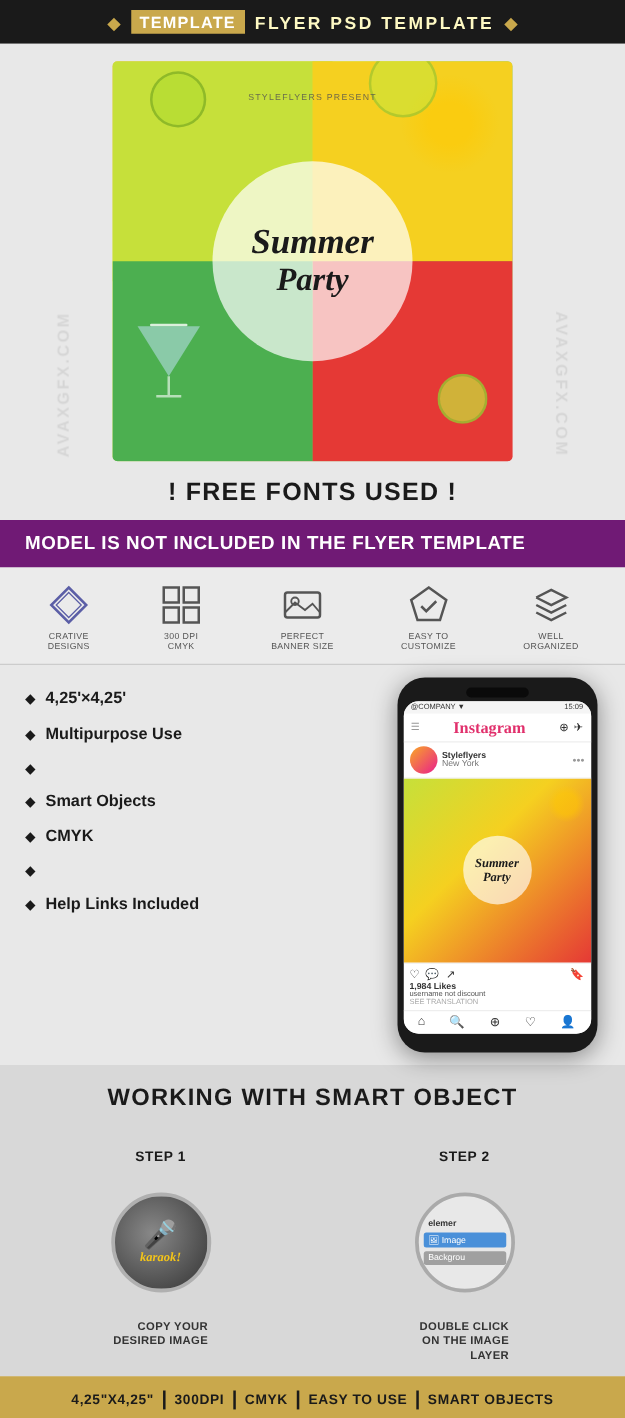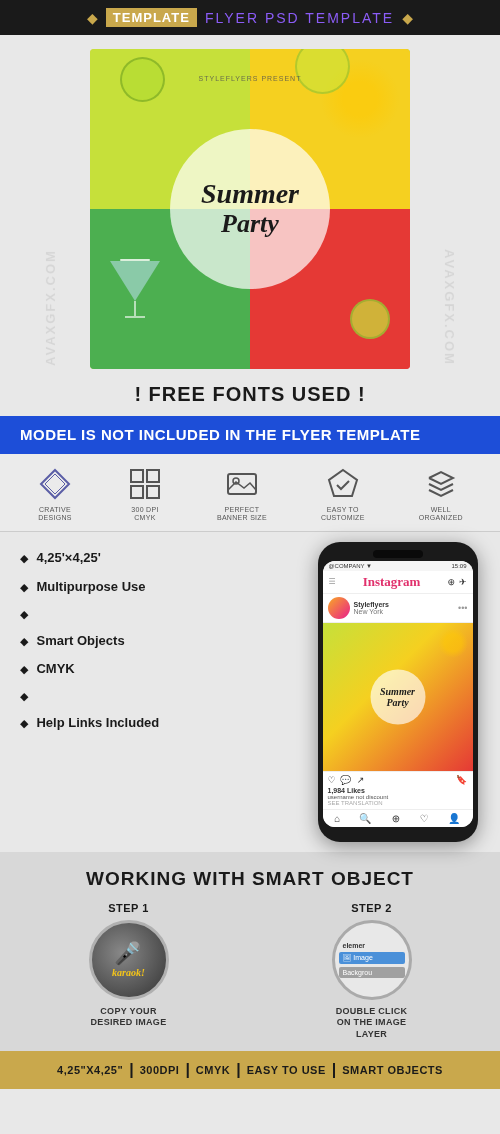--- a/index.html
+++ b/index.html
@@ -26,23 +26,23 @@
     }
     .header-premium {
       background: #c9a84c;
       color: #fff;
       font-weight: bold;
       font-size: 13px;
       padding: 2px 7px;
       letter-spacing: 1px;
     }
     .header-text {
-      color: #8b5cf6;
+      color: #fef9c3;
       font-size: 14px;
-      font-weight: normal;
+      font-weight: bold;
       letter-spacing: 2px;
       text-transform: uppercase;
     }
 
     
     .flyer-container {
       background: #e8e8e8;
       display: flex;
       justify-content: center;
       padding: 14px 40px 0 40px;
@@ -128,21 +128,21 @@
       text-align: center;
       padding: 14px 0 10px 0;
       font-size: 20px;
       font-weight: bold;
       color: #1a1a1a;
       letter-spacing: 1px;
     }
 
     
     .model-banner {
-      background: #1d4ed8;
+      background: #701a75;
       padding: 10px 20px;
       text-align: left;
     }
     .model-banner-text {
       color: #fff;
       font-size: 15px;
       font-weight: bold;
       letter-spacing: 0.5px;
       text-transform: uppercase;
     }
@@ -371,21 +371,22 @@
       display: flex;
       justify-content: space-around;
       align-items: flex-start;
       gap: 6px;
     }
     .step-item {
       display: flex;
       flex-direction: column;
       align-items: center;
       flex: 1;
-      gap: 6px;
+      gap: 22px;
+      margin-top: 18px;
     }
     .step-label {
       font-size: 11px;
       font-weight: bold;
       color: #1a1a1a;
       text-transform: uppercase;
       letter-spacing: 0.5px;
     }
     .step-circle {
       width: 80px;
@@ -408,21 +409,21 @@
     .step-circle-3 {
       background: #d0d0d0;
       border: 3px dashed #999;
     }
     .step-desc {
       font-size: 9px;
       color: #333;
       text-transform: uppercase;
       font-weight: bold;
       letter-spacing: 0.3px;
-      text-align: center;
+      text-align: right;
       line-height: 1.3;
     }
 
     
     .step2-inner {
       display: flex;
       flex-direction: column;
       gap: 3px;
       width: 100%;
       padding: 4px;

